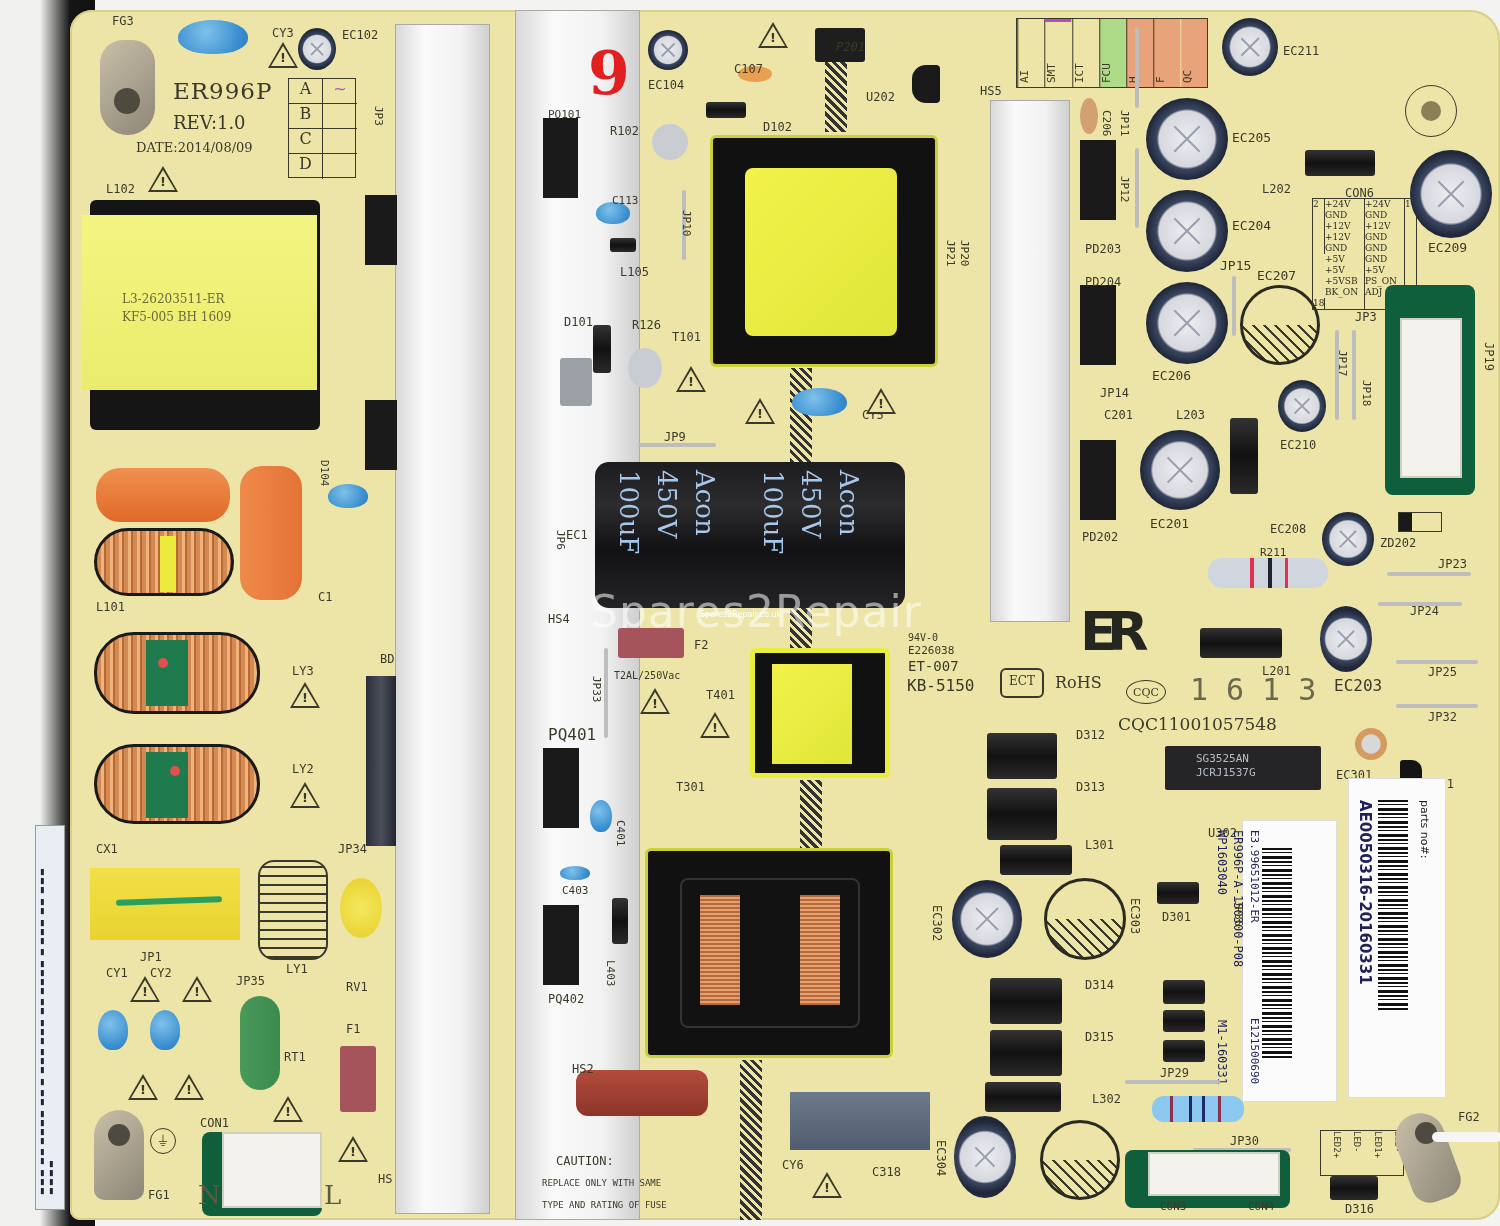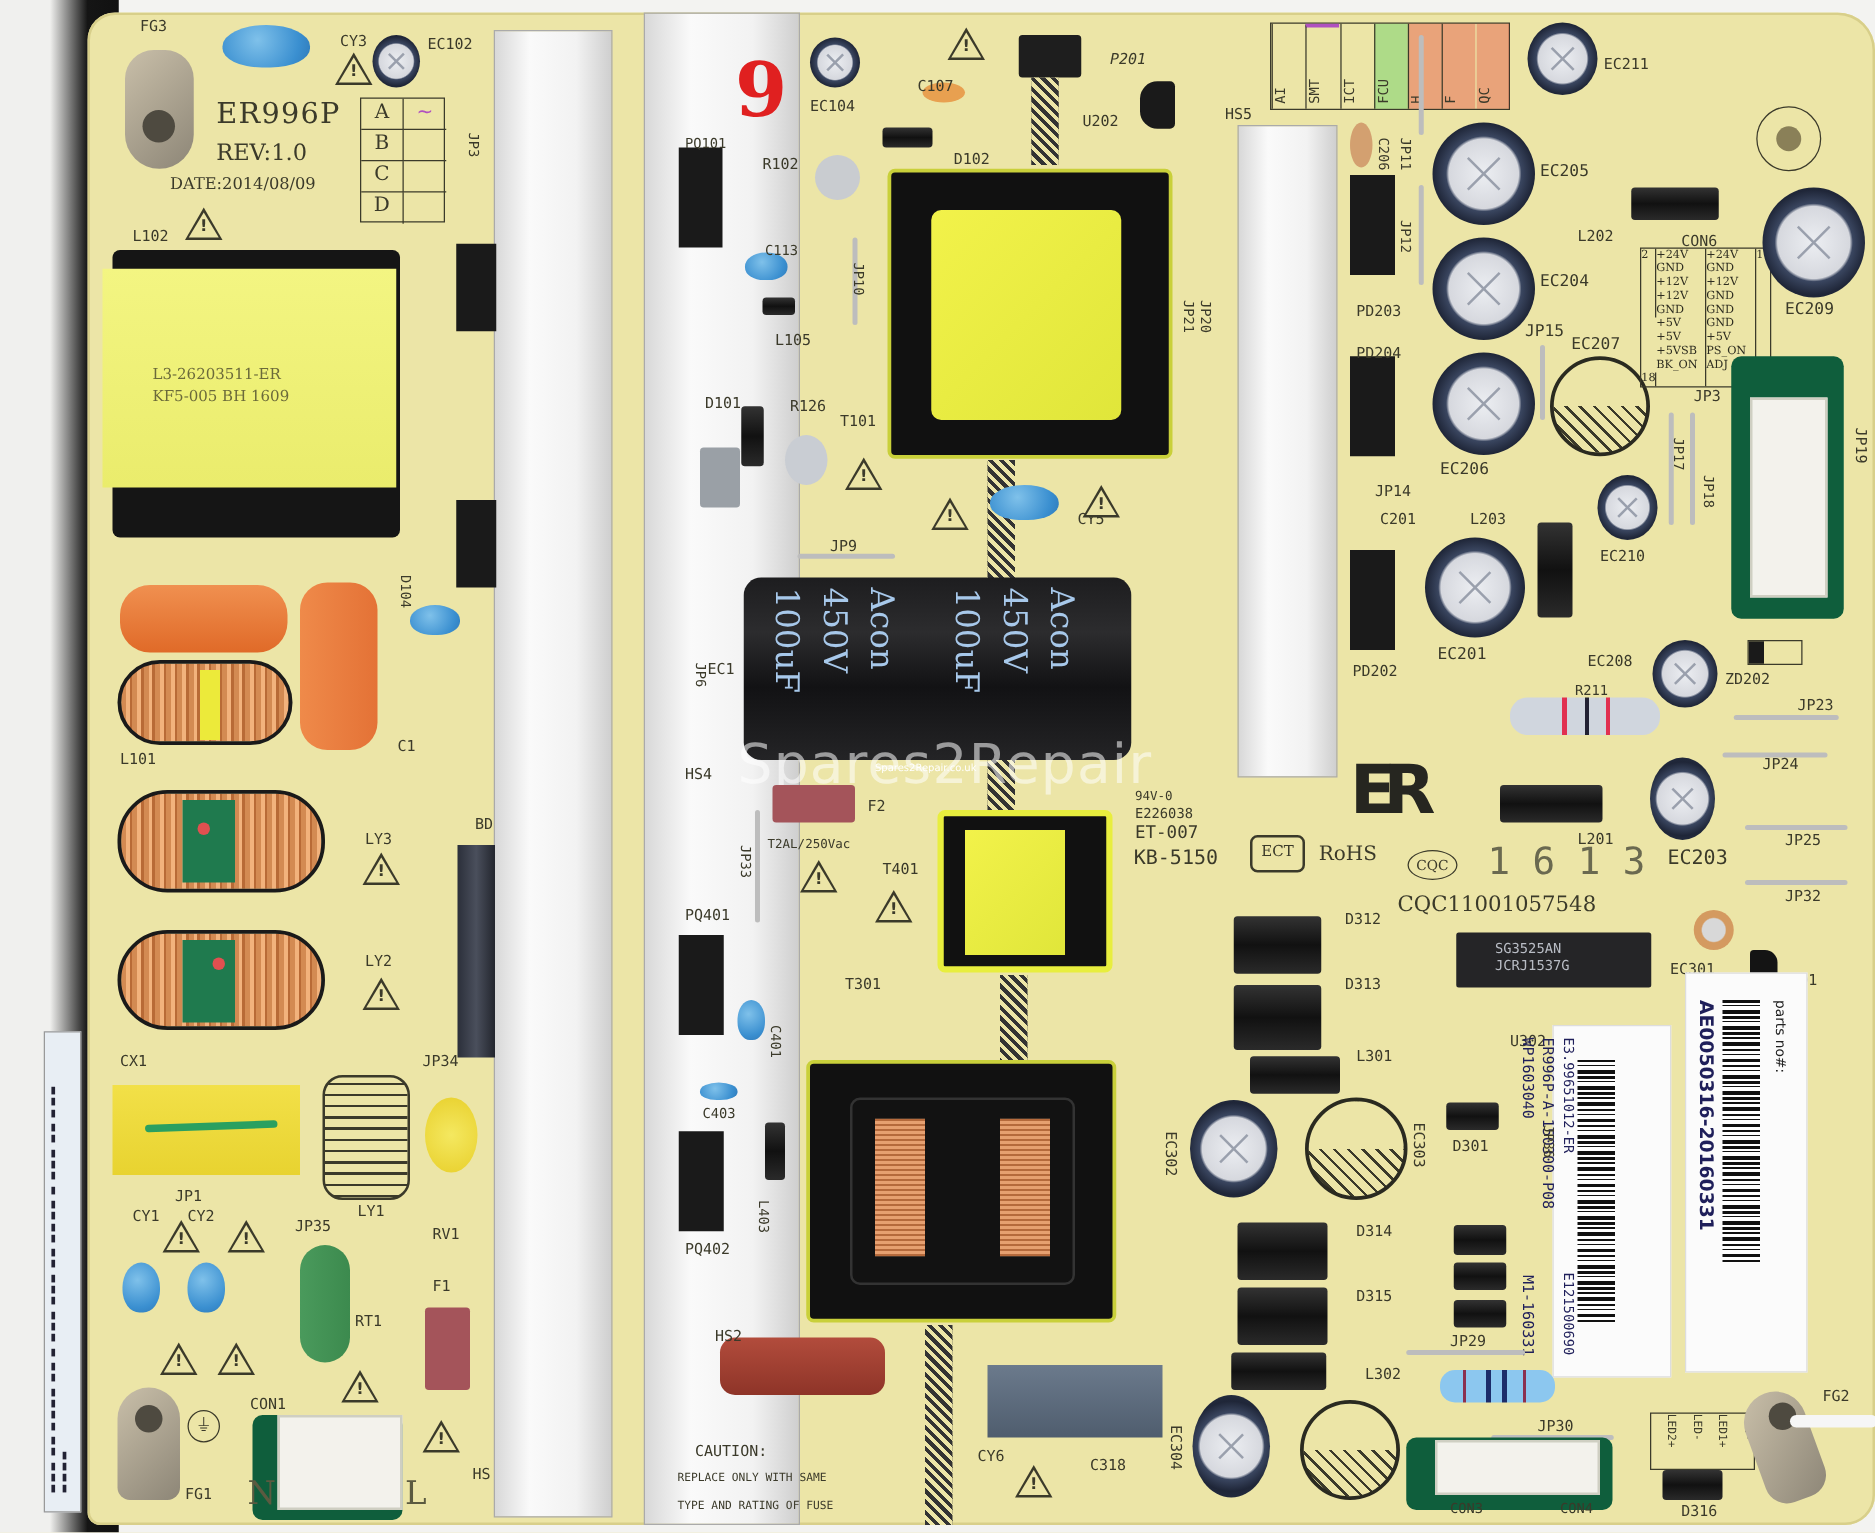--- a/index.html
+++ b/index.html
@@ -106,35 +106,35 @@
 <div class="silk" style="left:548px;top:108px;font-size:11px;">PQ101</div>
 <div class="abs" style="left:365px;top:195px;width:32px;height:70px;background:#1a1a1a;"></div>
 <div class="abs" style="left:365px;top:400px;width:32px;height:70px;background:#1a1a1a;"></div>
 <div class="abs" style="left:1080px;top:140px;width:36px;height:80px;background:#1a1a1a;"></div>
 <div class="silk" style="left:1085px;top:242px;font-size:12px;">PD203</div>
 <div class="abs" style="left:1080px;top:285px;width:36px;height:80px;background:#1a1a1a;"></div>
 <div class="silk" style="left:1085px;top:275px;font-size:12px;">PD204</div>
 <div class="abs" style="left:1080px;top:440px;width:36px;height:80px;background:#1a1a1a;"></div>
 <div class="silk" style="left:1082px;top:530px;font-size:12px;">PD202</div>
 <div class="abs" style="left:543px;top:748px;width:36px;height:80px;background:#1a1a1a;"></div>
-<div class="silk" style="left:548px;top:725px;font-size:12px;">PQ401</div>
+<div class="silk" style="left:548px;top:725px;font-size:16px;">PQ401</div>
 <div class="abs" style="left:543px;top:905px;width:36px;height:80px;background:#1a1a1a;"></div>
 <div class="silk" style="left:548px;top:992px;font-size:12px;">PQ402</div>
 
 <div class="marker-red" style="left:588px;top:38px;font-size:60px;font-family:'DejaVu Serif',serif;">9</div>
 <div class="cap" style="left:648px;top:30px;width:40px;height:40px;"></div>
 <div class="silk" style="left:648px;top:78px;font-size:12px;">EC104</div>
 <div class="abs" style="left:738px;top:66px;width:34px;height:16px;border-radius:50%;background:#e8a050;"></div>
 <div class="silk" style="left:734px;top:62px;font-size:12px;">C107</div>
 <div class="warn" style="left:758px;top:22px;">
     <span>!</span>
   </div>
 <div class="abs" style="left:815px;top:28px;width:50px;height:34px;background:#1e1e1e;border-radius:3px;"></div>
 <div class="hatch" style="left:825px;top:62px;width:22px;height:70px;"></div>
-<div class="silk" style="left:888px;top:40px;font-size:12px;font-style:italic;">P201</div>
+<div class="silk" style="left:836px;top:40px;font-size:12px;font-style:italic;">P201</div>
 <div class="abs" style="left:912px;top:65px;width:28px;height:38px;border-radius:14px 4px 4px 14px;background:#1a1a1a;"></div>
 <div class="silk" style="left:866px;top:90px;font-size:12px;">U202</div>
 <div class="diode" style="left:706px;top:102px;width:40px;height:16px;"></div>
 <div class="silk" style="left:763px;top:120px;font-size:12px;">D102</div>
 <div class="abs" style="left:652px;top:124px;width:36px;height:36px;border-radius:50%;background:#c9ccd0;"></div>
 <div class="silk" style="left:610px;top:124px;font-size:12px;">R102</div>
 
 <div class="abs" style="left:1016px;top:18px;width:192px;height:70px;border:1px solid #3b3a2a;display:flex;">
   <div class="vtext silk" style="position:static;flex:1;border-right:1px solid #3b3a2a;transform:rotate(180deg);font-size:11px;padding-top:4px;">AI</div>
   <div class="vtext silk" style="position:static;flex:1;border-right:1px solid #3b3a2a;transform:rotate(180deg);font-size:11px;padding-top:4px;border-bottom:3px solid #b050c0;">SMT</div>

